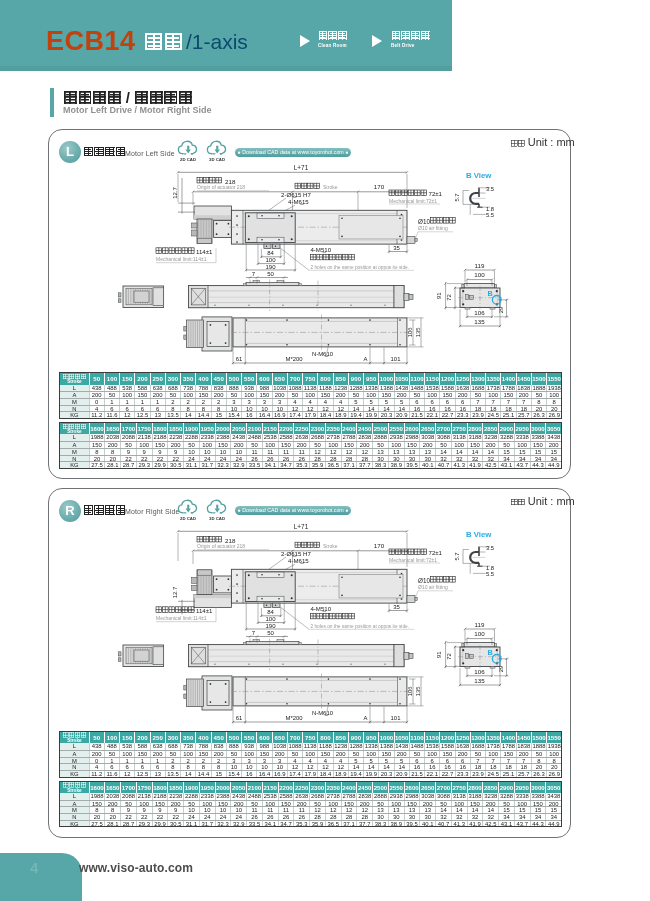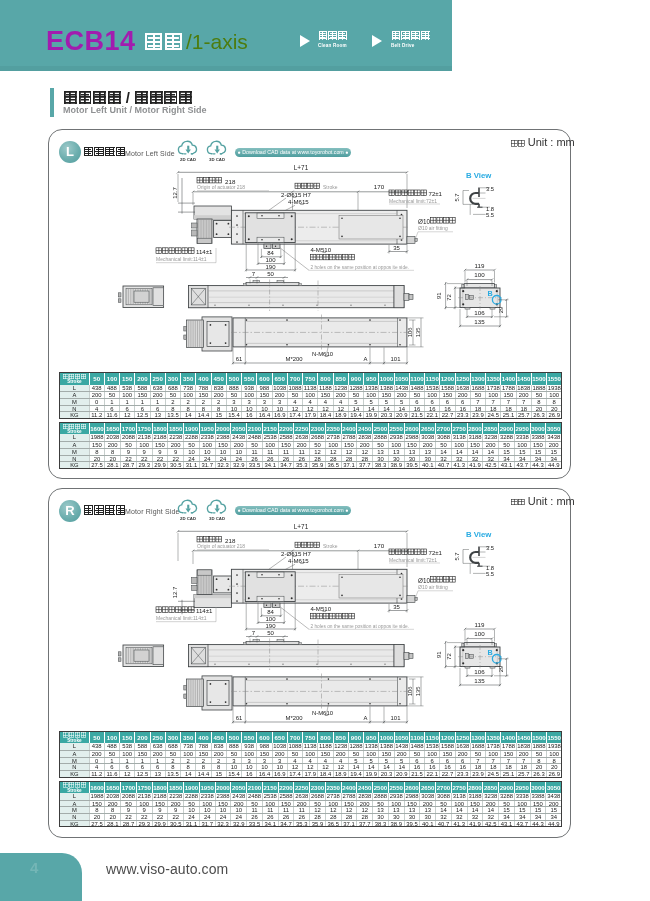--- a/index.html
+++ b/index.html
@@ -12,23 +12,23 @@
 .cjb{display:inline-block;width:.86em;height:.86em;margin:0 .06em;vertical-align:-.04em;background:
  linear-gradient(currentColor,currentColor) 0 0/100% .12em no-repeat,
  linear-gradient(currentColor,currentColor) 0 100%/100% .12em no-repeat,
  linear-gradient(currentColor,currentColor) 0 0/.12em 100% no-repeat,
  linear-gradient(currentColor,currentColor) 100% 0/.12em 100% no-repeat,
  linear-gradient(currentColor,currentColor) 50% 50%/100% .12em no-repeat,
  linear-gradient(currentColor,currentColor) 50% 50%/.12em 100% no-repeat,
  linear-gradient(currentColor,currentColor) 50% 25%/70% .1em no-repeat,
  linear-gradient(currentColor,currentColor) 50% 75%/70% .1em no-repeat}
 .band{left:0;top:0;width:452px;height:71px;background:#58a7a8}
-.ecb{left:46px;top:26px;font-size:27px;font-weight:bold;color:#a21caf;letter-spacing:.5px}
+.ecb{left:46px;top:26px;font-size:27px;font-weight:bold;color:#c2410c;letter-spacing:.5px}
 .dj{left:144px;top:31.5px;font-size:20px;color:#fff}
-.ax{left:186px;top:30px;font-size:21px;color:#4d7c0f}
+.ax{left:186px;top:30px;font-size:21px;color:#0c4a6e}
 .tri{width:0;height:0;border-left:10px solid #fff;border-top:6.5px solid transparent;border-bottom:6.5px solid transparent}
 .blab{color:#fff;font-size:10px;line-height:10px}
 .blab .en{display:block;font-size:4.6px;font-weight:bold;line-height:5px;margin-top:2px;letter-spacing:.2px}
 .secbar{left:50px;top:88px;width:4px;height:29px;background:#58a7a8}
 .sect{left:63px;top:89px;font-size:15px;font-weight:bold;color:#222}
 .secs{left:63px;top:105px;font-size:9px;font-weight:bold;color:#8f9193}
 .panel{left:48px;width:523px;height:350px;border:1.2px solid #707375;border-radius:14px;background:#fff}
 .pc{left:10px;top:11px;width:22px;height:22px;border-radius:50%;background:radial-gradient(circle at 38% 32%,#9dcaca 0%,#6caeae 55%,#509c9d 100%);color:#fff;font-weight:bold;font-size:13px;text-align:center;line-height:22px}
 .pt{left:34px;top:16px;font-size:11px;font-weight:bold;color:#222}
 .pte{left:76px;top:19.5px;font-size:7px;color:#555;letter-spacing:.15px}
@@ -40,34 +40,34 @@
 .ghr{display:flex;height:11.4px;background:#3ba8a3}
 .gh0{flex:0 0 28.4px;color:#fff;text-align:center}
 .gh{flex:1 1 0;border-left:1px solid #fff;color:#fff;font-weight:bold;font-size:6.1px;line-height:11.6px;text-align:center;overflow:visible;white-space:nowrap}
 .cjh{display:block;font-size:6px;line-height:6.8px;margin-top:.4px;color:#fff}
 .st{display:block;font-size:4.6px;font-weight:bold;line-height:4.6px;color:#fff}
 .gdr{display:flex;height:6.7px;border-top:.7px solid #a3acaa}
 .gdr0{border-top:none;height:6.7px}
 .gl{flex:0 0 28.4px;background:#e2efed;font-size:5.8px;line-height:6.6px;text-align:center;color:#222}
 .gc{flex:1 1 0;border-left:.8px solid #c7cfcd;font-size:5.9px;line-height:6.6px;text-align:center;color:#222;overflow:visible;white-space:nowrap}
 .foot{left:0;top:853px;width:82px;height:48px;background:#58a7a8;border-radius:0 20px 0 0;color:#74b6b6;font-size:15px;font-weight:bold;padding:6px 0 0 30px}
-.url{left:106px;top:861px;font-size:14px;font-weight:normal;color:#4c4c4c;letter-spacing:.1px}
+.url{left:79px;top:861px;font-size:12px;font-weight:bold;color:#4c4c4c;letter-spacing:.1px}
 </style></head><body>
 <div class="a band"></div>
 <div class="a" style="left:0;top:66px;width:452px;height:5px;background:rgba(30,80,82,.08)"></div>
 <div class="a ecb">ECB14</div>
 <div class="a dj" style="font-weight:bold"><i class="cjb"></i><i class="cjb"></i></div>
 <div class="a ax">/1-axis</div>
 <div class="a tri" style="left:300px;top:35px"></div>
 <div class="a blab" style="left:318px;top:31px"><b><i class="cjb"></i><i class="cjb"></i><i class="cjb"></i></b><span class="en">Clean Room</span></div>
 <div class="a tri" style="left:372px;top:35px"></div>
 <div class="a blab" style="left:391px;top:31px"><b><i class="cjb"></i><i class="cjb"></i><i class="cjb"></i><i class="cjb"></i></b><span class="en">Belt Drive</span></div>
 <div class="a secbar"></div>
 <div class="a sect"><i class="cjb"></i><i class="cjb"></i><i class="cjb"></i><i class="cjb"></i> / <i class="cjb"></i><i class="cjb"></i><i class="cjb"></i><i class="cjb"></i></div>
-<div class="a secs">Motor Left Unit / Motor Right Side</div>
+<div class="a secs">Motor Left Drive / Motor Right Side</div>
 <div class="a panel" style="top:129px">
     <div class="a pc">L</div>
     <div class="a pt"><i class="cjb"></i><i class="cjb"></i><i class="cjb"></i><i class="cjb"></i></div>
     <div class="a pte">Motor Left Side</div>
     <div class="a cloud" style="left:127px"><svg width="23" height="17" viewBox="0 0 23 17">
         <g fill="none" stroke="#55a2a2" stroke-width="1.35" stroke-linecap="round">
 <path d="M6.1,13.7 h-0.9 a3.9,3.9 0 0 1 -0.5,-7.75 a5.5,5.5 0 0 1 10.7,-0.75 a4.0,4.0 0 0 1 1.6,7.7 q-0.7,0.8 -1.9,0.8 h-0.4"></path>
 <path d="M7.3,13.8 h1.6 M14.2,13.8 h1.4"></path>
 </g>
         <g fill="#55a2a2">

